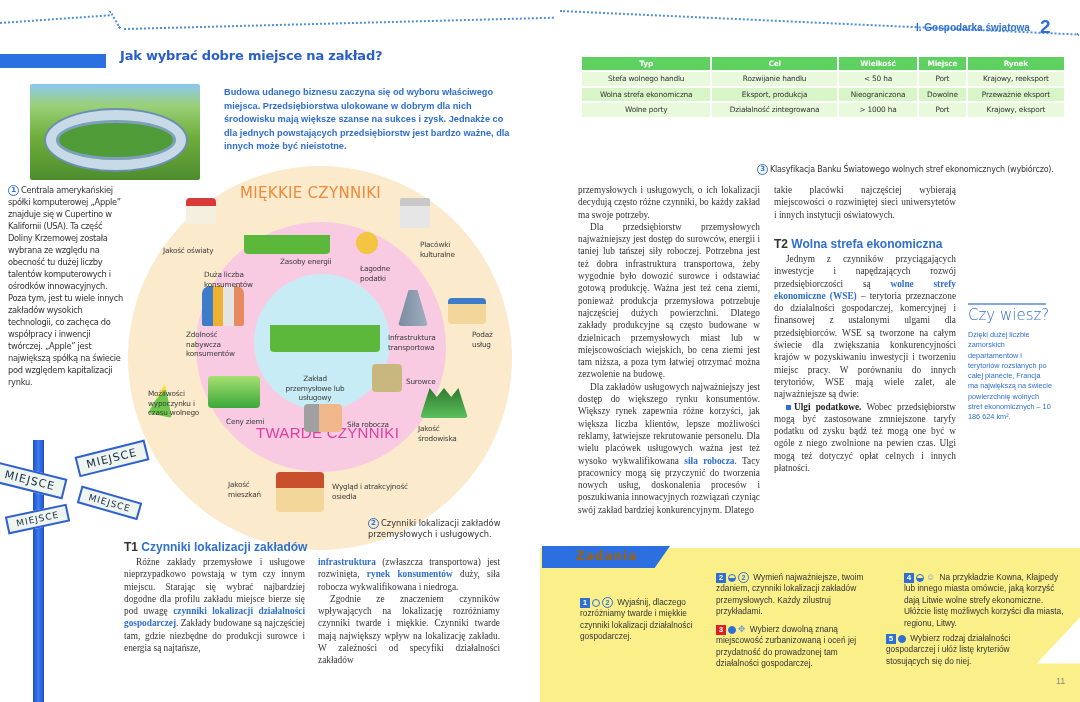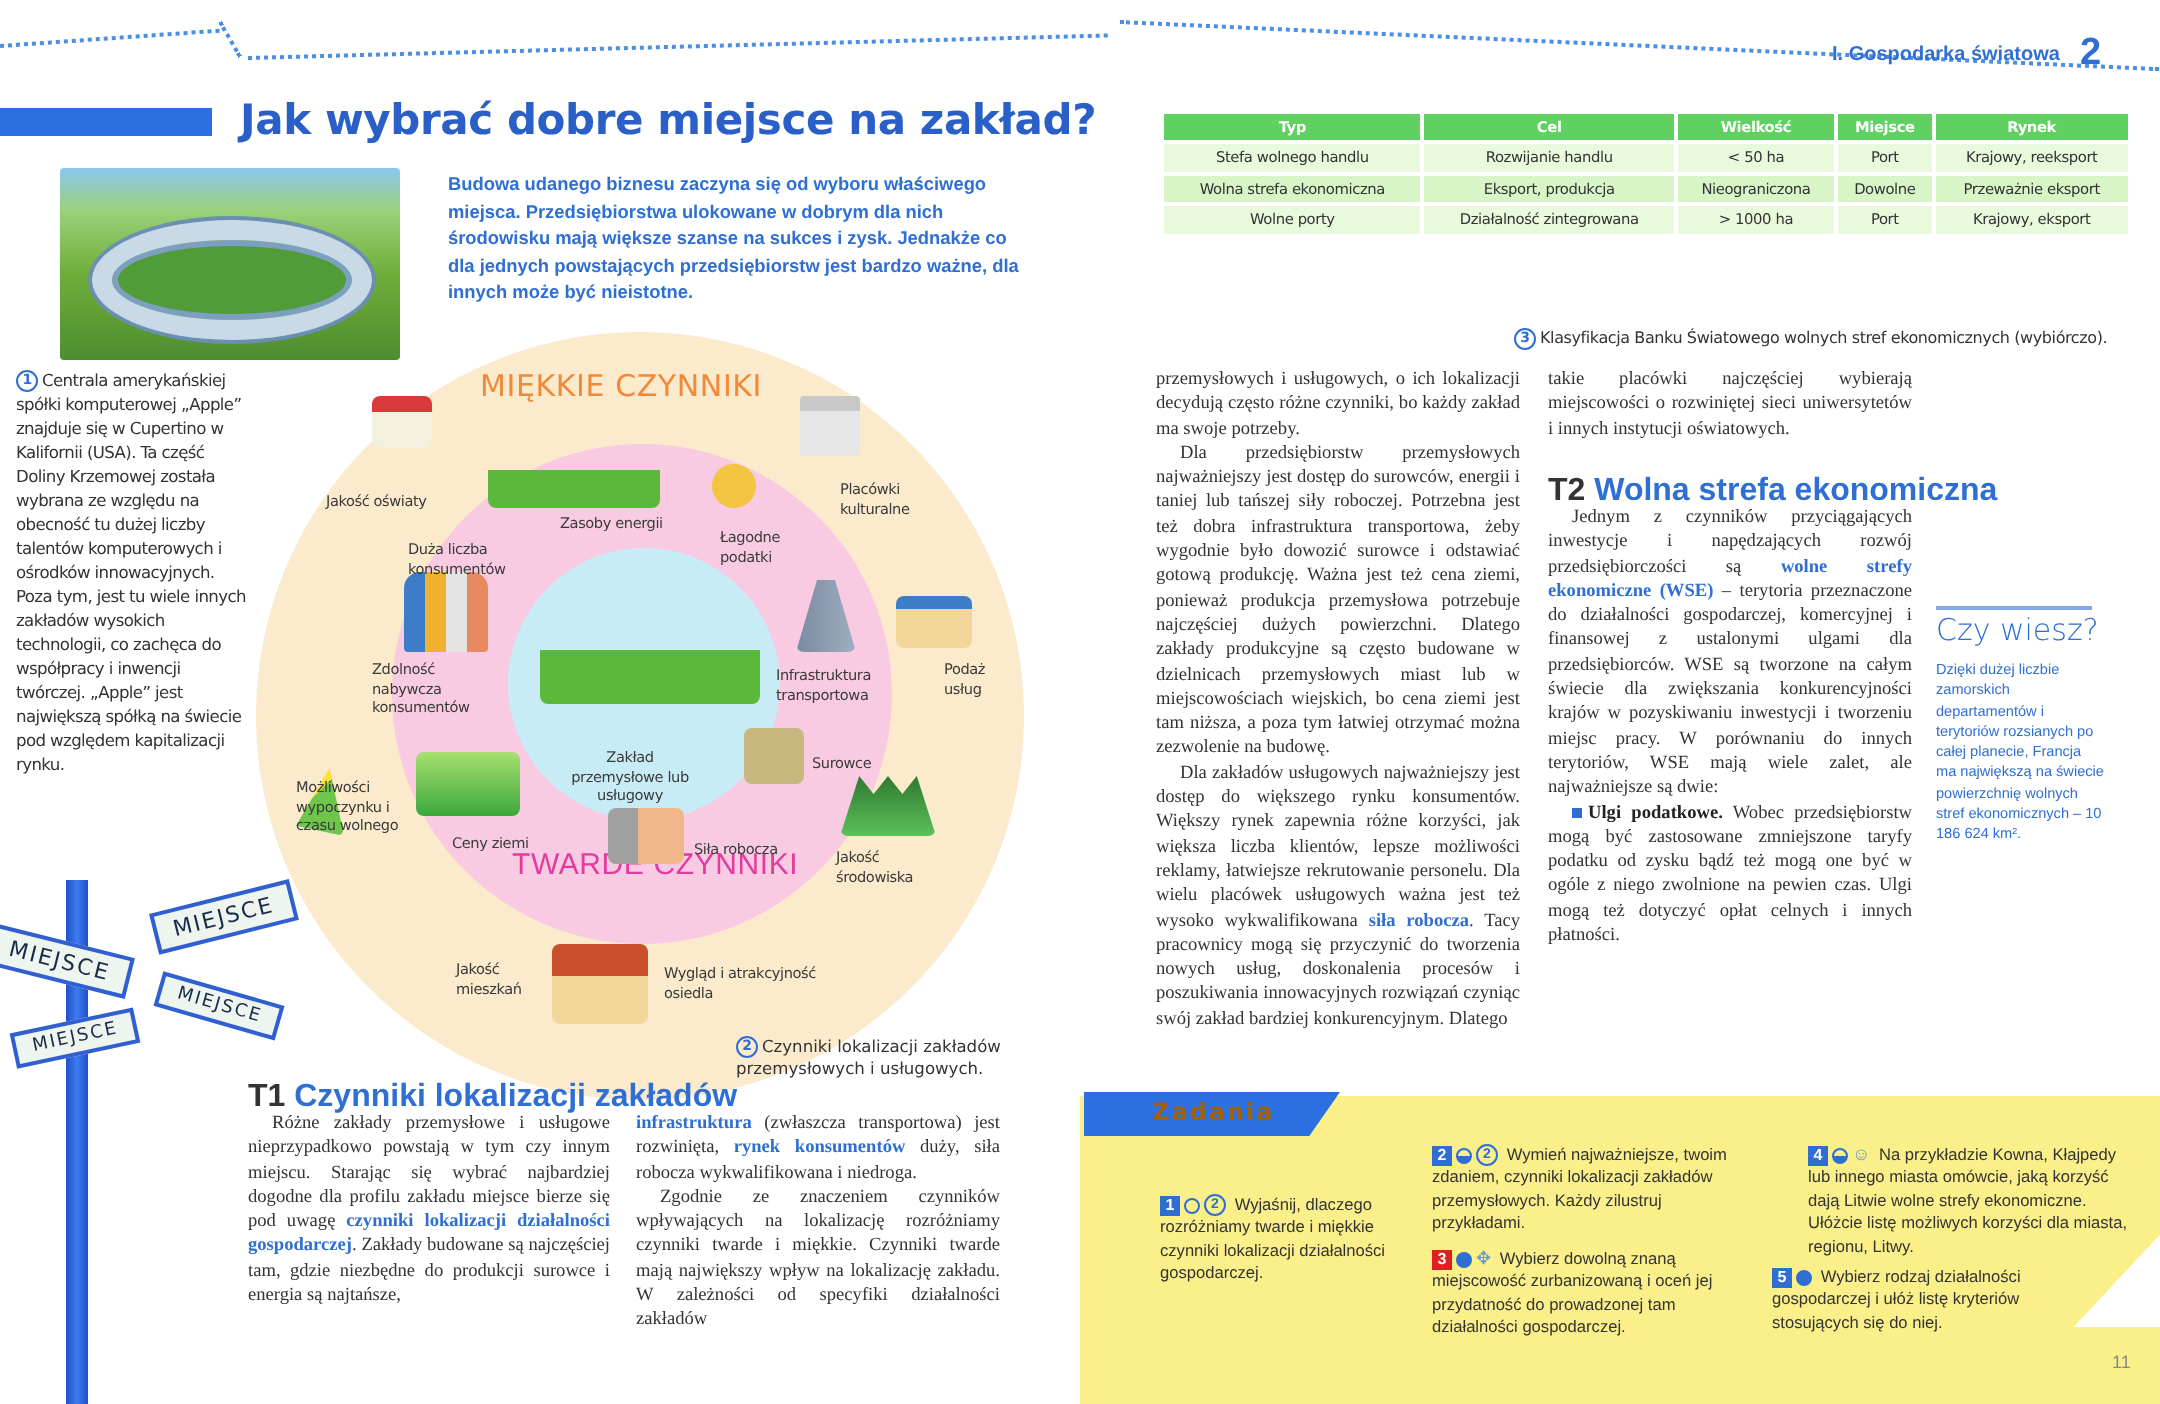--- a/index.html
+++ b/index.html
@@ -4,21 +4,21 @@
 <style>
   * { box-sizing: border-box; margin: 0; padding: 0; }
   html, body { width: 1080px; height: 702px; background: #ffffff; overflow: hidden; }
   body { position: relative; font-family: "Liberation Sans", sans-serif; color: #2a2a2a; }
 
   .abs { position: absolute; }
   .dots { position: absolute; border-top: 2px dotted #4a8fe0; }
 
   
   .title-bar { left: 0; top: 54px; width: 106px; height: 14px; background: #2b6fe0; }
-  .page-title { left: 120px; top: 48px; font-size: 21px; font-weight: bold; color: #2b5fc8; font-family: "DejaVu Sans", sans-serif; letter-spacing: -0.2px; }
+  .page-title { left: 120px; top: 48px; font-size: 13px; font-weight: bold; color: #2b5fc8; font-family: "DejaVu Sans", sans-serif; letter-spacing: -0.2px; }
   .intro { left: 224px; top: 86px; width: 290px; font-size: 9.2px; line-height: 13.5px; font-weight: bold; color: #2f6fd3; }
   .photo { left: 30px; top: 84px; width: 170px; height: 96px; border-radius: 2px; overflow: hidden;
            background: linear-gradient(180deg, #8bc7f0 0%, #9bd17a 22%, #6fae3b 55%, #4d8d2e 100%); }
   .photo .ring { position: absolute; left: 16px; top: 26px; width: 140px; height: 60px; border-radius: 50%;
            border: 10px solid #c8d9e8; box-shadow: inset 0 0 0 3px #7d9fc0, 0 0 0 2px #6a8fb0; background: #4f9c38; }
 
   .side-caption { left: 8px; top: 184px; width: 118px; font-size: 8.3px; line-height: 12px; color: #333; font-family: "DejaVu Sans", sans-serif; letter-spacing: -0.3px; }
   .num-circle { display: inline-block; width: 11px; height: 11px; border: 1.3px solid #2f6fd3; border-radius: 50%; font-size: 7px; line-height: 9px; text-align: center; color: #2f6fd3; font-weight: bold; vertical-align: middle; margin-right: 2px; }
 
   
@@ -30,21 +30,21 @@
   .dlabel { position: absolute; font-size: 7.3px; line-height: 9.5px; color: #3a3a3a; font-family: "DejaVu Sans", sans-serif; letter-spacing: -0.2px; }
   .ill { position: absolute; border-radius: 4px; }
 
   .caption2 { left: 368px; top: 518px; width: 150px; font-size: 8.3px; line-height: 11px; color: #333; font-family: "DejaVu Sans", sans-serif; }
 
   
   .post { left: 33px; top: 440px; width: 11px; height: 262px; background: linear-gradient(90deg,#1f4fc8,#3d7cf0,#1f4fc8); }
   .sign { position: absolute; background: #eef5ee; border: 2px solid #2f5fd0; font-size: 11px; color: #1a2a4a; letter-spacing: 1px; font-family: "DejaVu Sans", sans-serif; padding: 2px 8px; white-space: nowrap; }
 
   
-  .section-h { position: absolute; font-size: 16px; font-weight: bold; color: #2f6fd3; }
+  .section-h { position: absolute; font-size: 12px; font-weight: bold; color: #2f6fd3; }
   .section-h .tnum { color: #333; }
   .body-col { position: absolute; font-family: "Liberation Serif", serif; font-size: 9.3px; line-height: 12.3px; color: #333; text-align: justify; }
   .body-col p { text-indent: 12px; }
   .kw { color: #2f6fd3; font-weight: bold; }
   .bold { font-weight: bold; color: #222; }
   .sq { display: inline-block; width: 5px; height: 5px; background: #2f6fd3; margin-right: 3px; vertical-align: middle; }
 
   
   .tbl { left: 582px; top: 57px; width: 484px; border-collapse: collapse; font-size: 7.4px; font-family: "DejaVu Sans", sans-serif; letter-spacing: -0.2px; }
   .tbl th { background: #5fd160; color: #fff; font-weight: bold; height: 14px; border-right: 2px solid #fff; }

